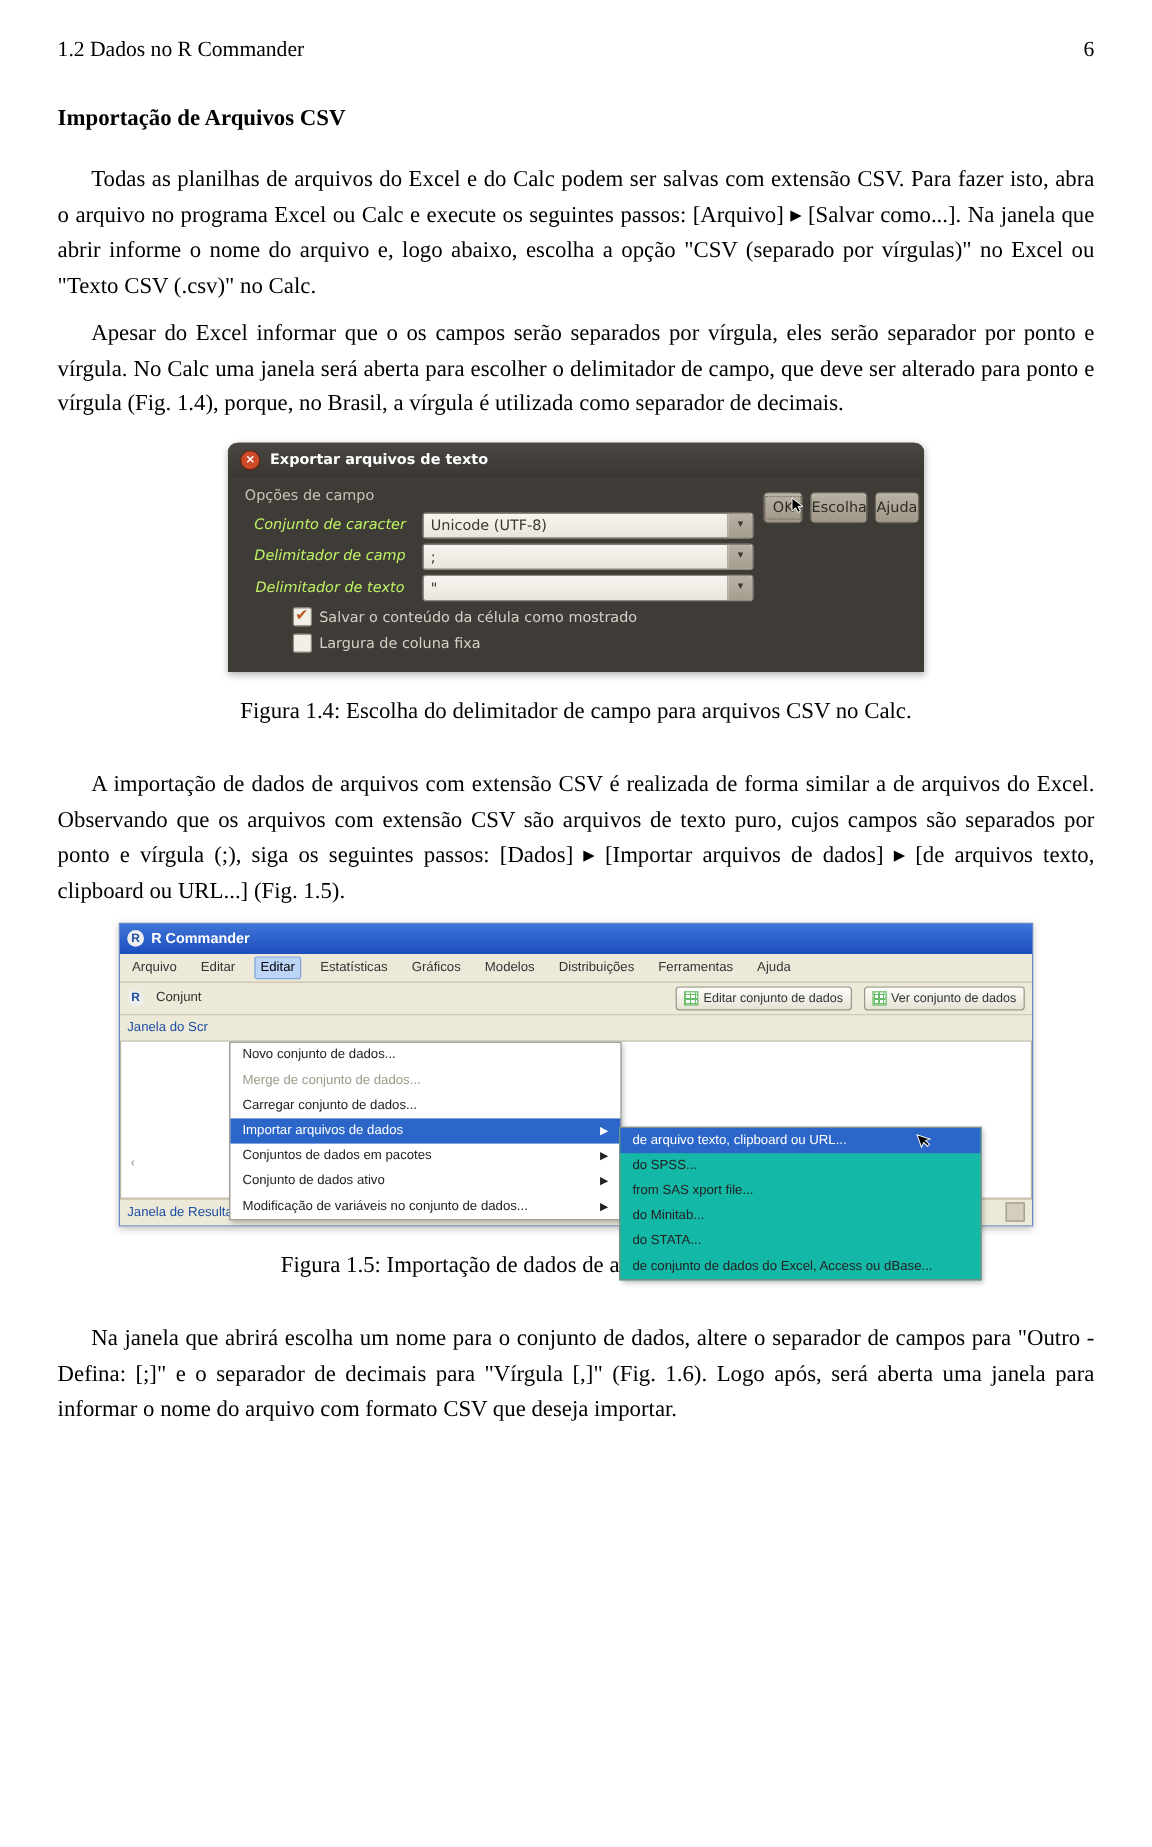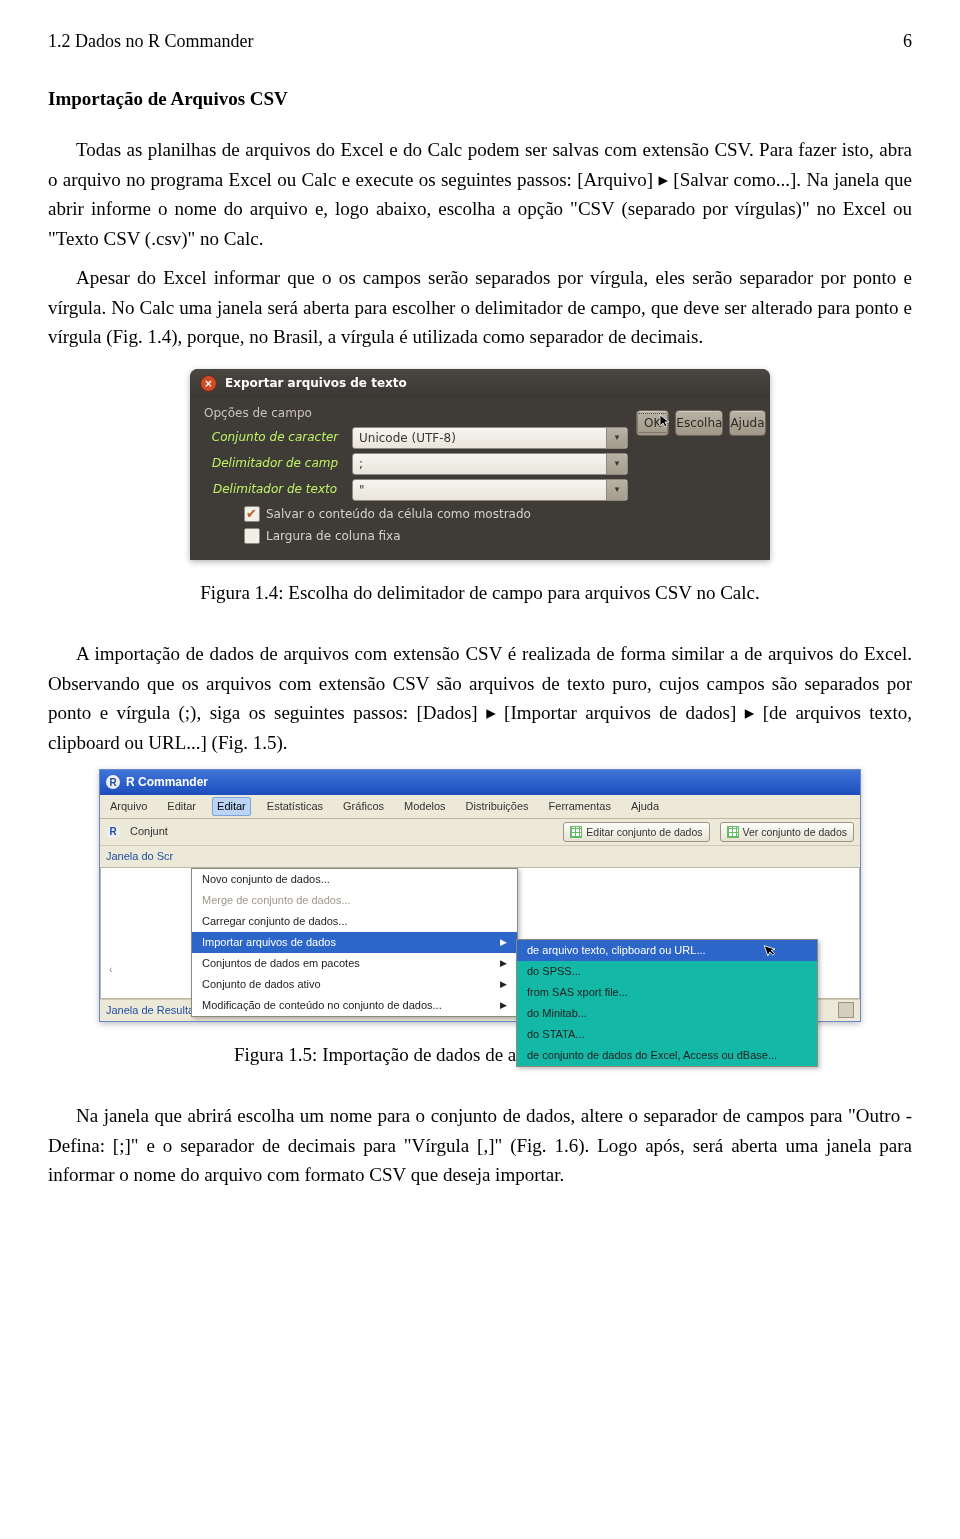--- a/index.html
+++ b/index.html
@@ -303,21 +303,21 @@
         </div>
       <div class="ditem">
           <span>Conjuntos de dados em pacotes</span>
           <span class="sub">▶</span>
         </div>
       <div class="ditem">
           <span>Conjunto de dados ativo</span>
           <span class="sub">▶</span>
         </div>
       <div class="ditem">
-          <span>Modificação de conteúdo no conjunto de dados...</span>
+          <span>Modificação de variáveis no conjunto de dados...</span>
           <span class="sub">▶</span>
         </div>
     </div>
 
     <div class="dropdown2">
       <div class="ditem hi">
         <span>de arquivo texto, clipboard ou URL...</span>
         <span class="cursor2">
           <svg width="16" height="16" viewBox="0 0 16 16">
               <path d="M2 2 L2 13 L5 10 L7 14 L9 13 L7 9 L11 9 Z" fill="#000" stroke="#fff" stroke-width="0.8"></path>

